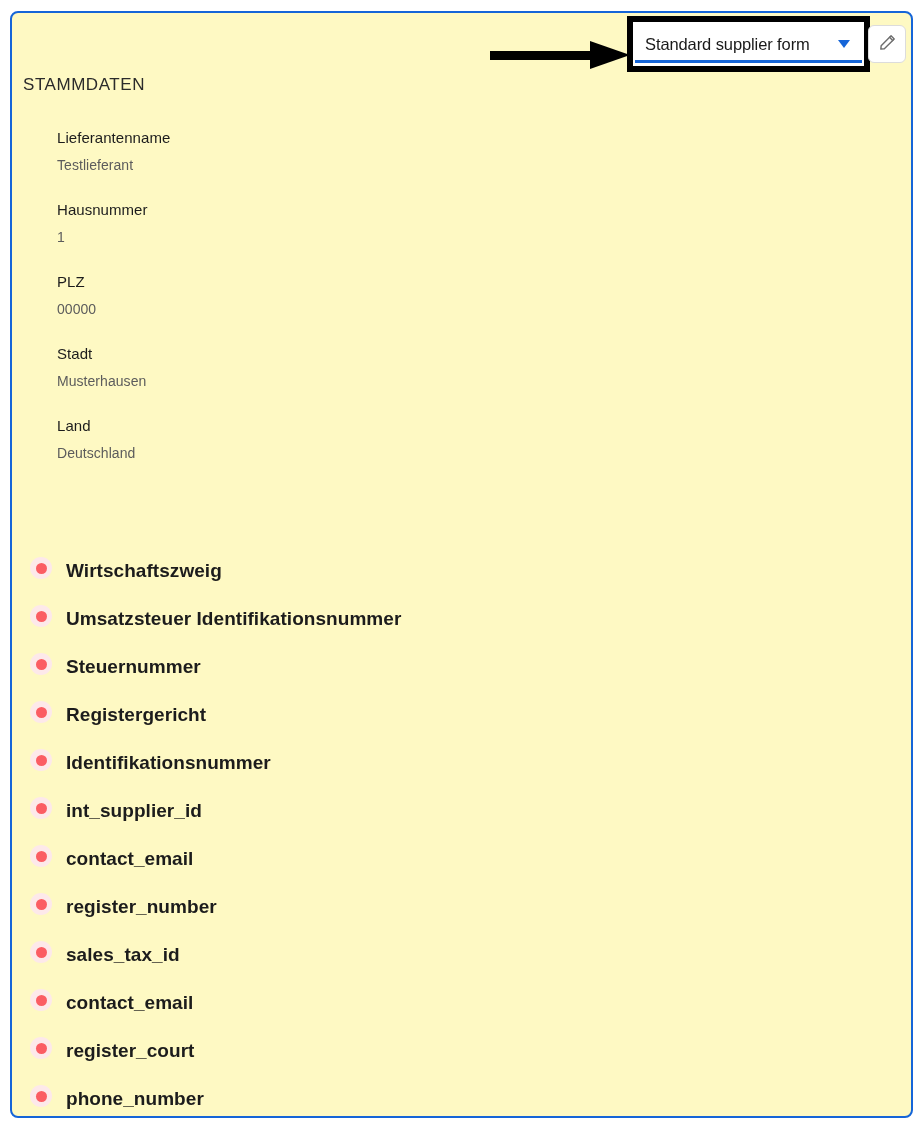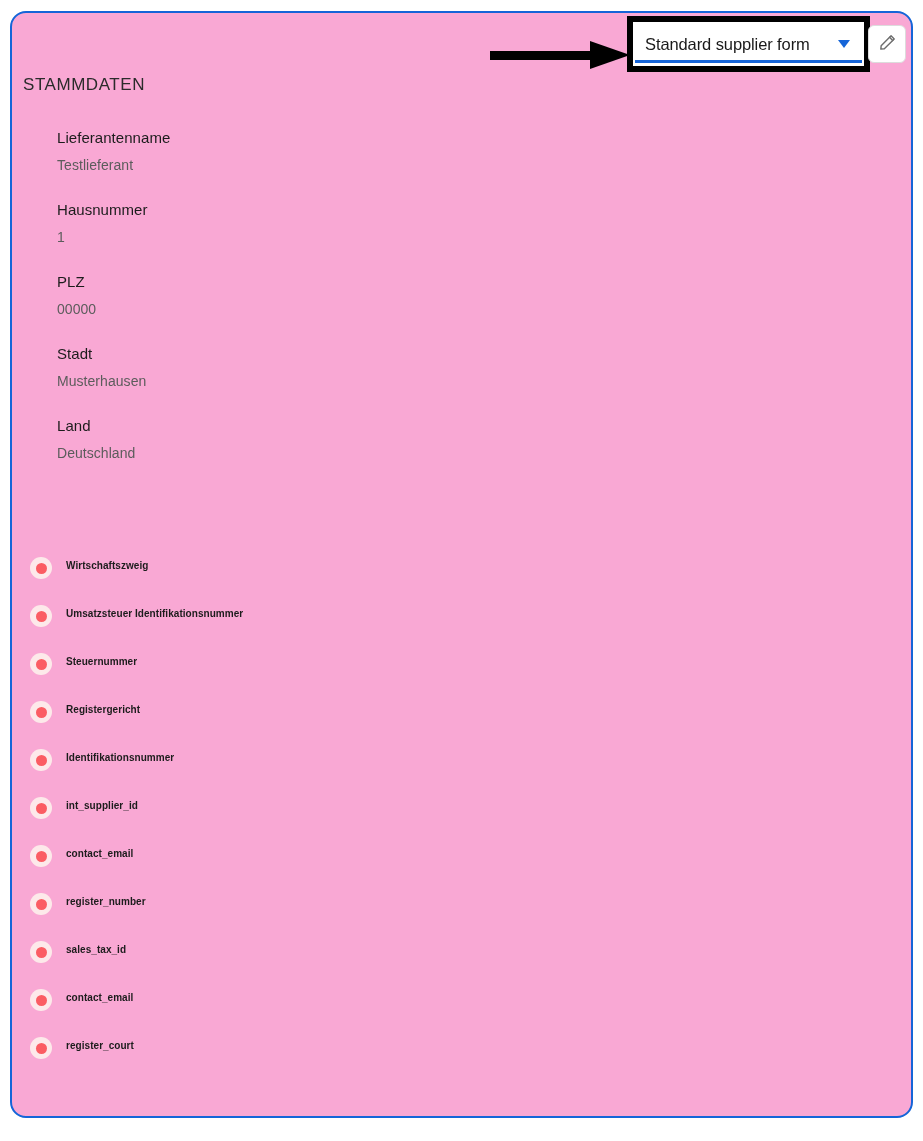--- a/index.html
+++ b/index.html
@@ -18,22 +18,22 @@
   }
 
   
   #card {
     position: absolute;
     left: 10px;
     top: 11px;
     width: 903px;
     height: 1107px;
     border: 2px solid #1565d8;
-    border-radius: 16px;
-    background: #f9a8d4;
+    border-radius: 8px;
+    background: #fef9c3;
     overflow: hidden;
   }
 
   
   .header-row {
     position: absolute;
     left: 0;
     top: 0;
     width: 100%;
     height: 62px;
@@ -179,21 +179,21 @@
     content: "";
     width: 11px;
     height: 11px;
     border-radius: 50%;
     background: #fb5d63;
   }
   .missing-label {
     position: absolute;
     left: 54px;
     top: 15px;
-    font-size: 10px;
+    font-size: 19px;
     font-weight: bold;
     color: #1c1c1c;
     letter-spacing: 0.05px;
     white-space: nowrap;
   }
 </style>
 </head>
 <body>
 
 <div id="screen">
@@ -309,17 +309,21 @@
       <div class="missing-row">
         <span class="missing-dot"></span>
         <span class="missing-label">contact_email</span>
       </div>
 
       <div class="missing-row">
         <span class="missing-dot"></span>
         <span class="missing-label">register_court</span>
       </div>
 
+      <div class="missing-row">
+        <span class="missing-dot"></span>
+        <span class="missing-label">phone_number</span>
+      </div>
 
     </div>
 
   </div>
 </div>
 
 </body></html>

